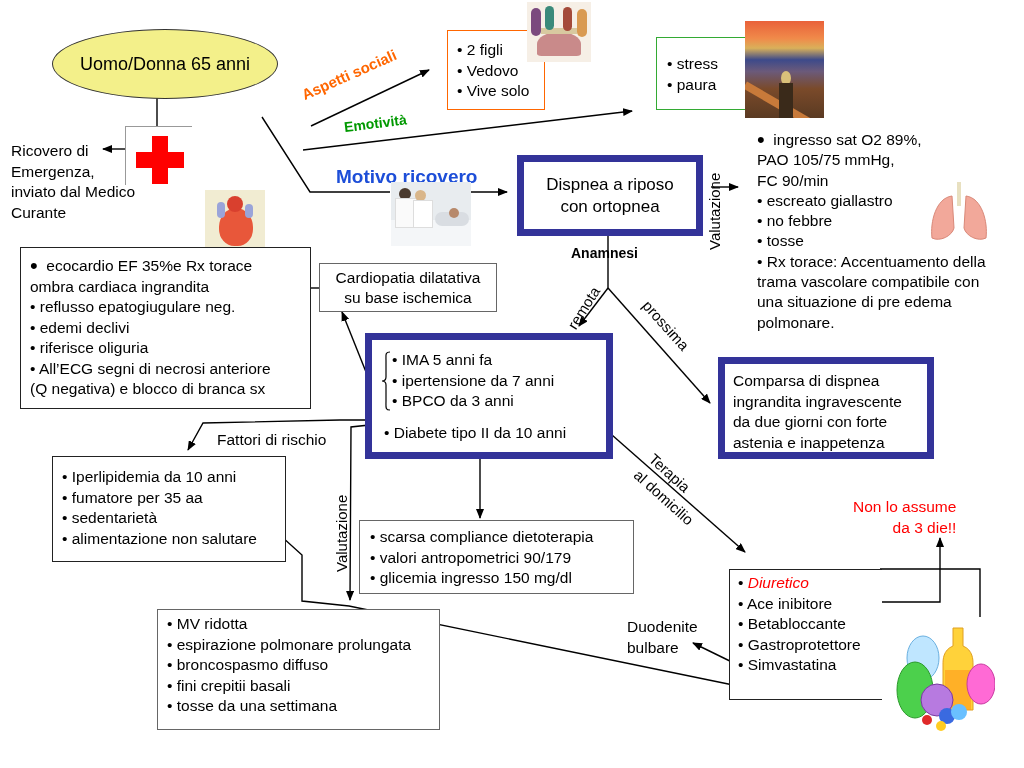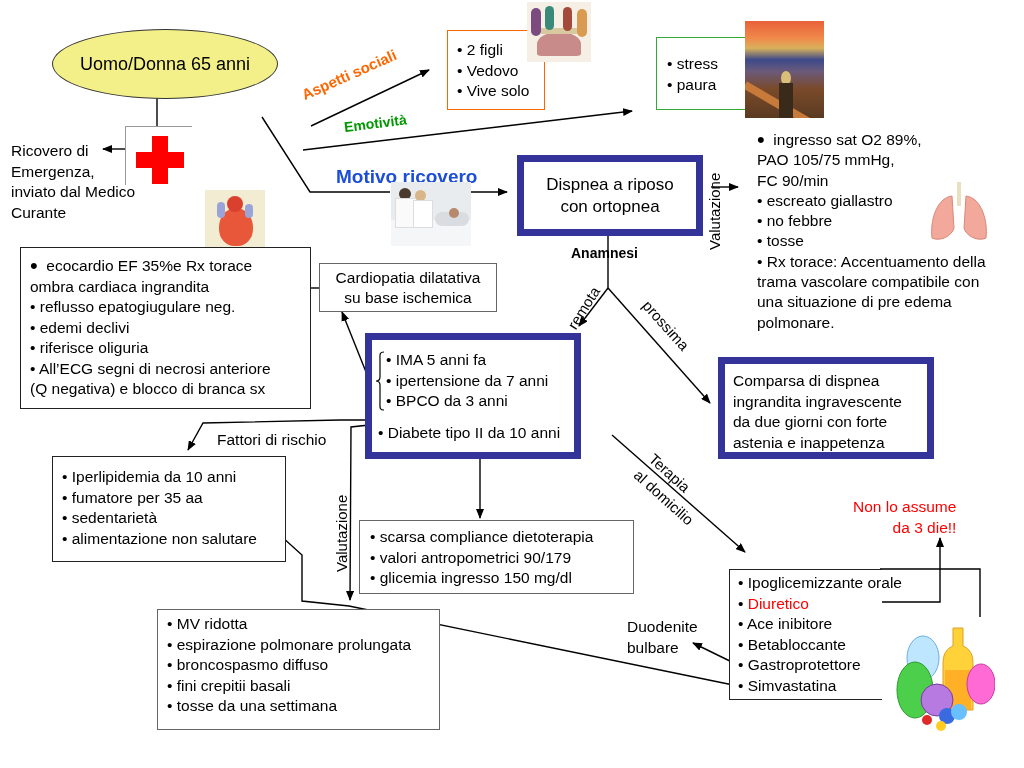--- a/index.html
+++ b/index.html
@@ -189,21 +189,21 @@
   <div>• riferisce oliguria</div>
   <div>• All’ECG segni di necrosi anteriore</div>
   <div>(Q negativa) e blocco di branca sx</div>
 </div>
 
 <div class="box gray txt" style="left:319px;top:263px;width:178px;height:49px;text-align:center;padding-top:4px;line-height:20px;">
   <div>Cardiopatia dilatativa</div>
   <div>su base ischemica</div>
 </div>
 
-<div class="box blue txt" style="left:365px;top:333px;width:216px;height:126px;padding:10px 0 0 6px;line-height:20.5px;">
+<div class="box blue txt" style="left:365px;top:333px;width:248px;height:126px;padding:10px 0 0 12px;line-height:20.5px;">
   <div style="position:relative;padding-left:8px;">
     <svg style="position:absolute;left:-2px;top:1px;" width="9" height="60" viewBox="0 0 9 60">
       <path d="M8,1 C3,1 4,4 4,10 L4,26 C4,29 2,30 0,30 C2,30 4,31 4,34 L4,50 C4,56 3,59 8,59" fill="none" stroke="#000" stroke-width="1.2"></path>
     </svg>
     <ul class="ul">
       <li>IMA 5 anni fa</li>
       <li>ipertensione da 7 anni</li>
       <li>BPCO da 3 anni</li>
     </ul>
   </div>
@@ -244,22 +244,21 @@
 <div class="diag" style="left:657px;top:450px;transform:rotate(42deg);">Terapia</div>
 <div class="diag" style="left:642px;top:466px;transform:rotate(42deg);">al domicilio</div>
 
 <div class="abs txt" style="left:853px;top:497px;color:#ff0000;text-align:right;">
   <div>Non lo assume</div>
   <div>da 3 die!!</div>
 </div>
 
 <div class="abs" style="left:729px;top:569px;width:152px;height:129px;border-left:1.5px solid #222;border-top:1.5px solid #222;border-bottom:1.5px solid #222;background:#fff;"></div>
 <div class="abs txt" style="left:738px;top:573px;line-height:20.5px;">
-  <div>• <span>Ipoglicemizzante orale</span></div>
-  <div>• <span style="color:#ff0000;">Diuretico</span></div>
+  <div>• <span style="color:#ff0000;font-style:italic;">Diuretico</span></div>
   <div>• <span>Ace inibitore</span></div>
   <div>• <span>Betabloccante</span></div>
   <div>• <span>Gastroprotettore</span></div>
   <div>• <span>Simvastatina</span></div>
 </div>
 
 <div class="abs txt" style="left:627px;top:617px;">
   <div>Duodenite</div>
   <div>bulbare</div>
 </div>

